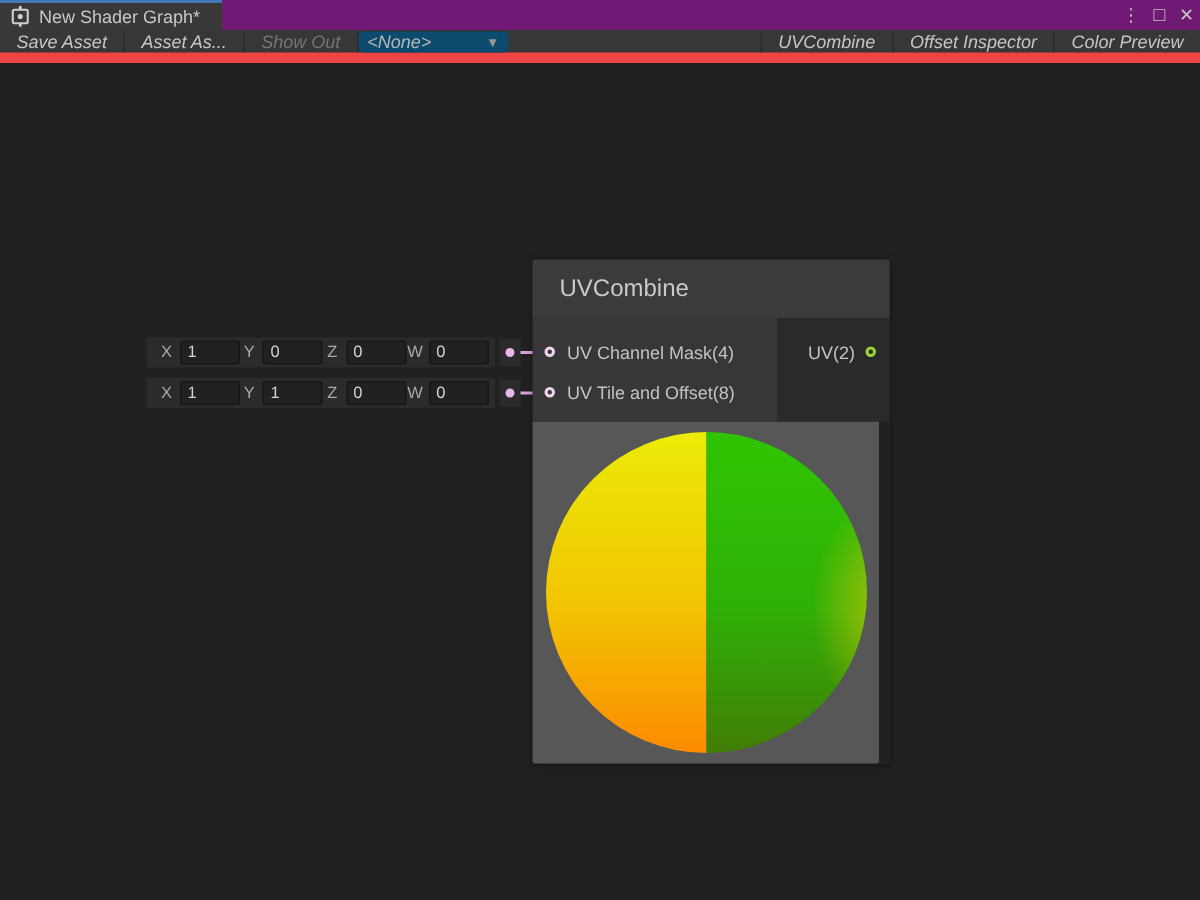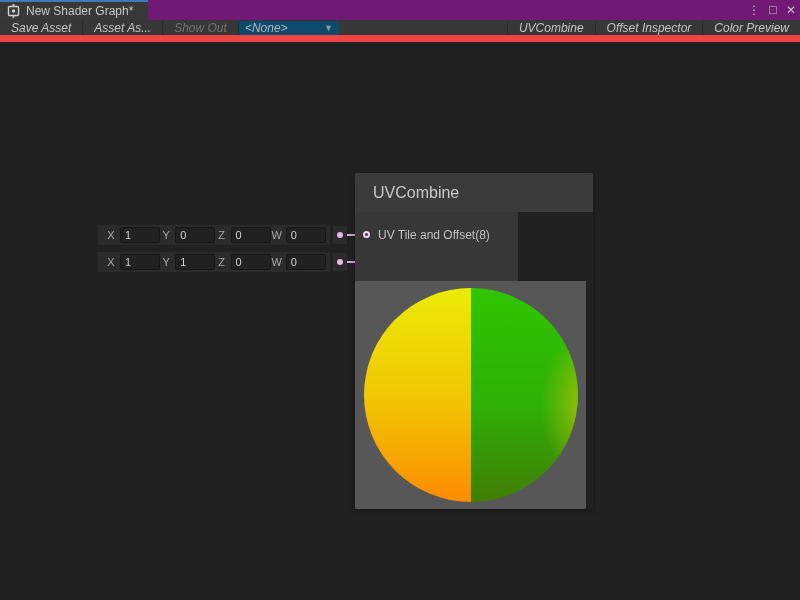--- a/index.html
+++ b/index.html
@@ -152,21 +152,31 @@
     <span class="conn-dot"></span>
   </div>
   <div class="wire r2"></div>
 
   <div class="node">
     <div class="node-header">UVCombine</div>
     <div class="node-ports">
       <div class="ports-left">
         <div class="port-row">
           <span class="ring"></span>
+          <span class="port-label">UV Channel Mask(4)</span>
+        </div>
+        <div class="port-row">
+          <span class="ring"></span>
           <span class="port-label">UV Tile and Offset(8)</span>
+        </div>
+      </div>
+      <div class="ports-right">
+        <div class="port-row out">
+          <span class="port-label out">UV(2)</span>
+          <span class="ring out"></span>
         </div>
       </div>
     </div>
     <div class="node-preview">
       <div class="sphere">
         <div class="half left"></div>
         <div class="half right"></div>
       </div>
     </div>
   </div>

